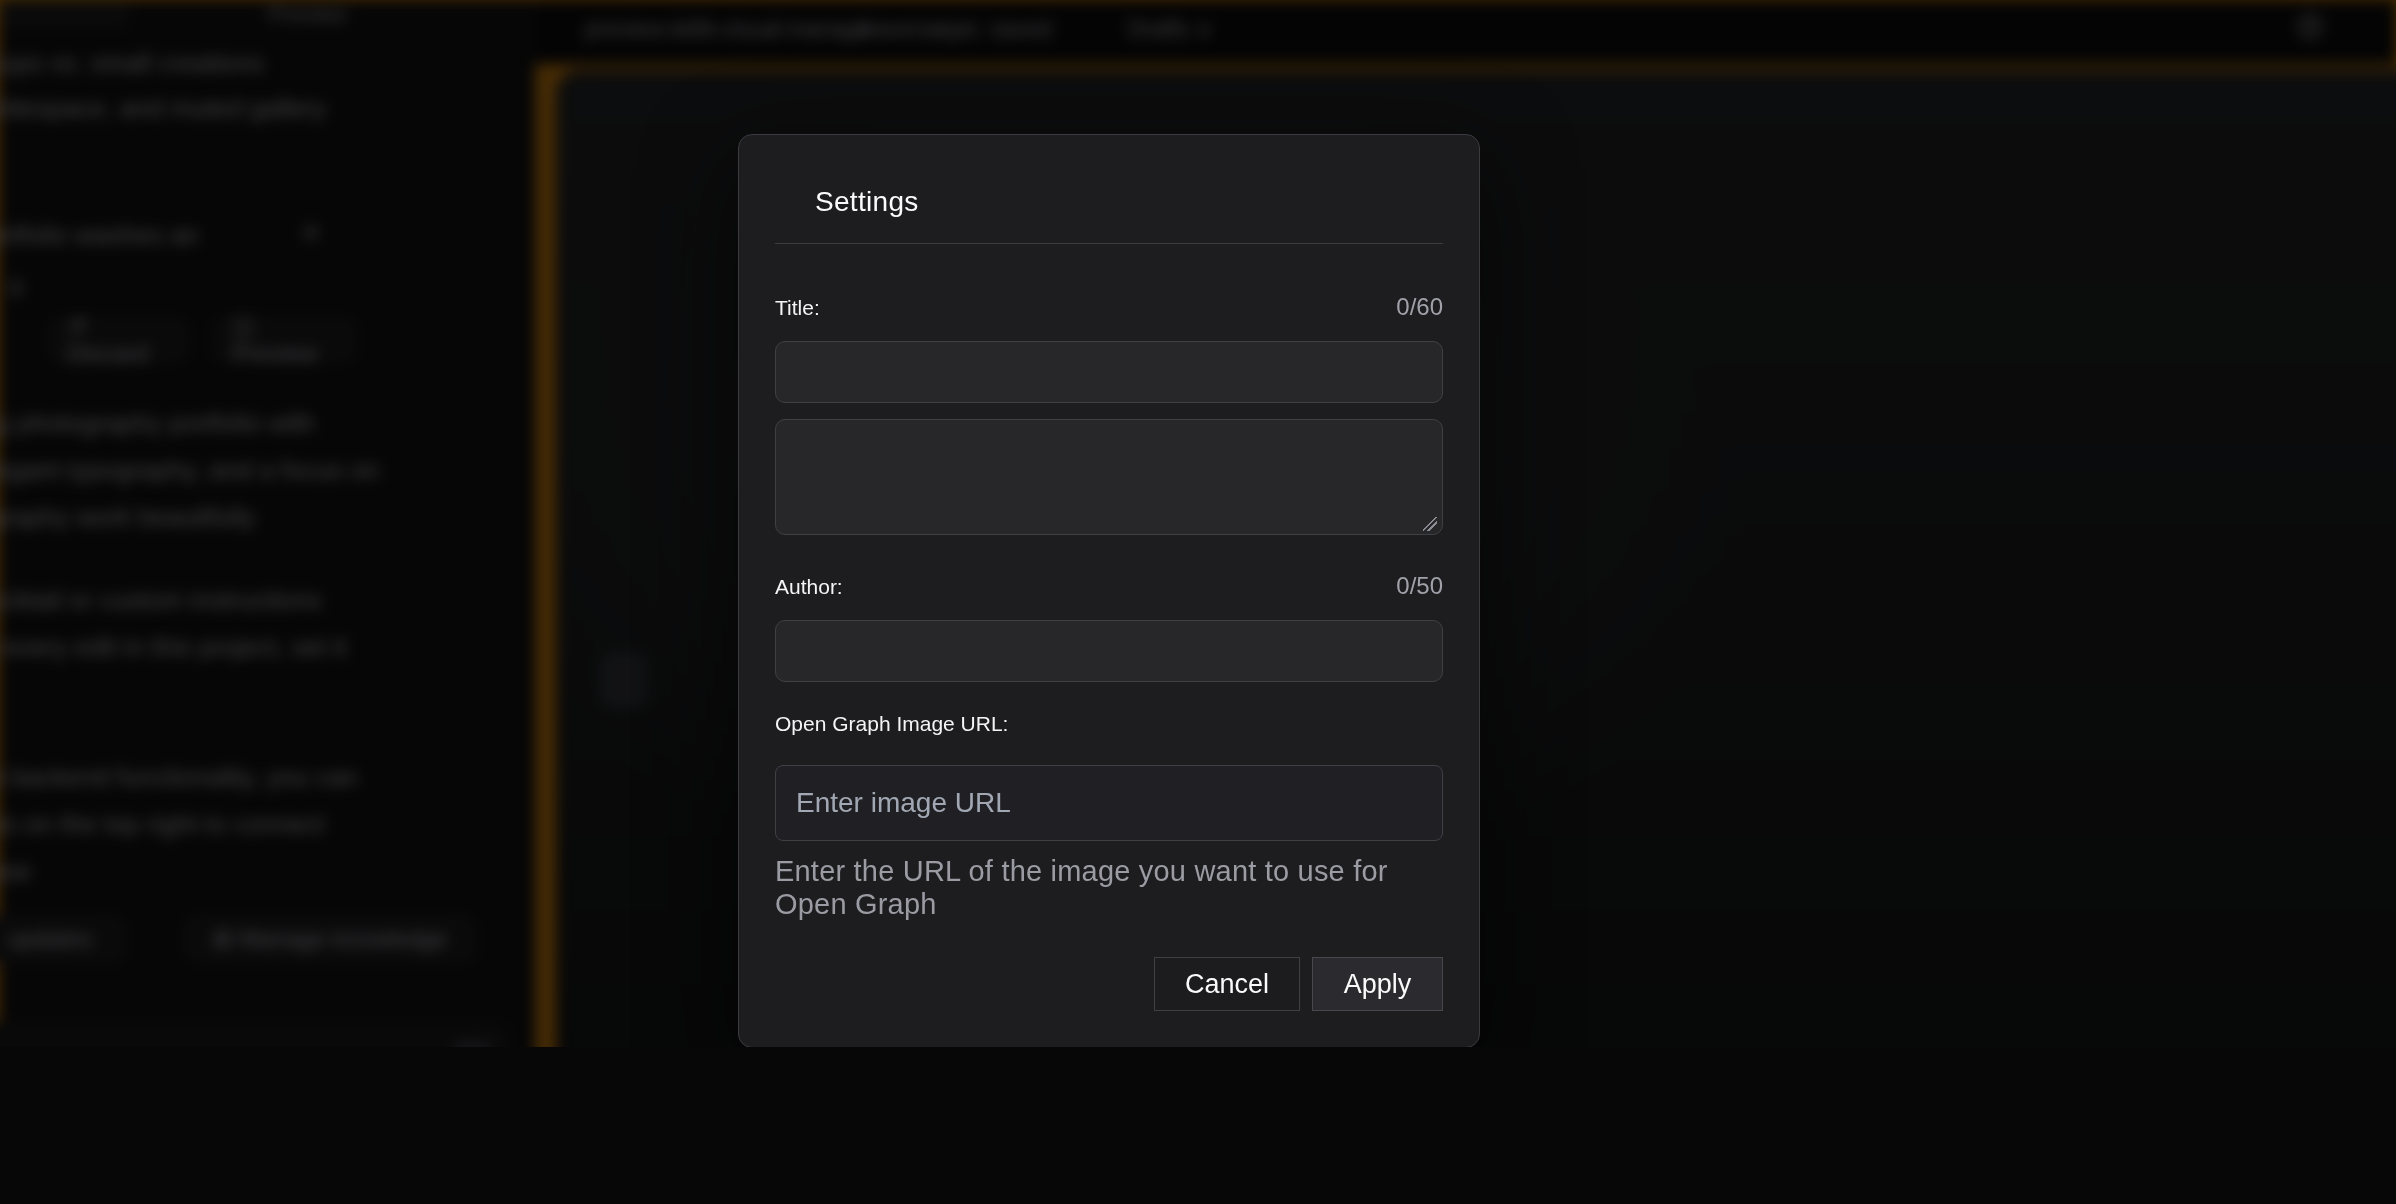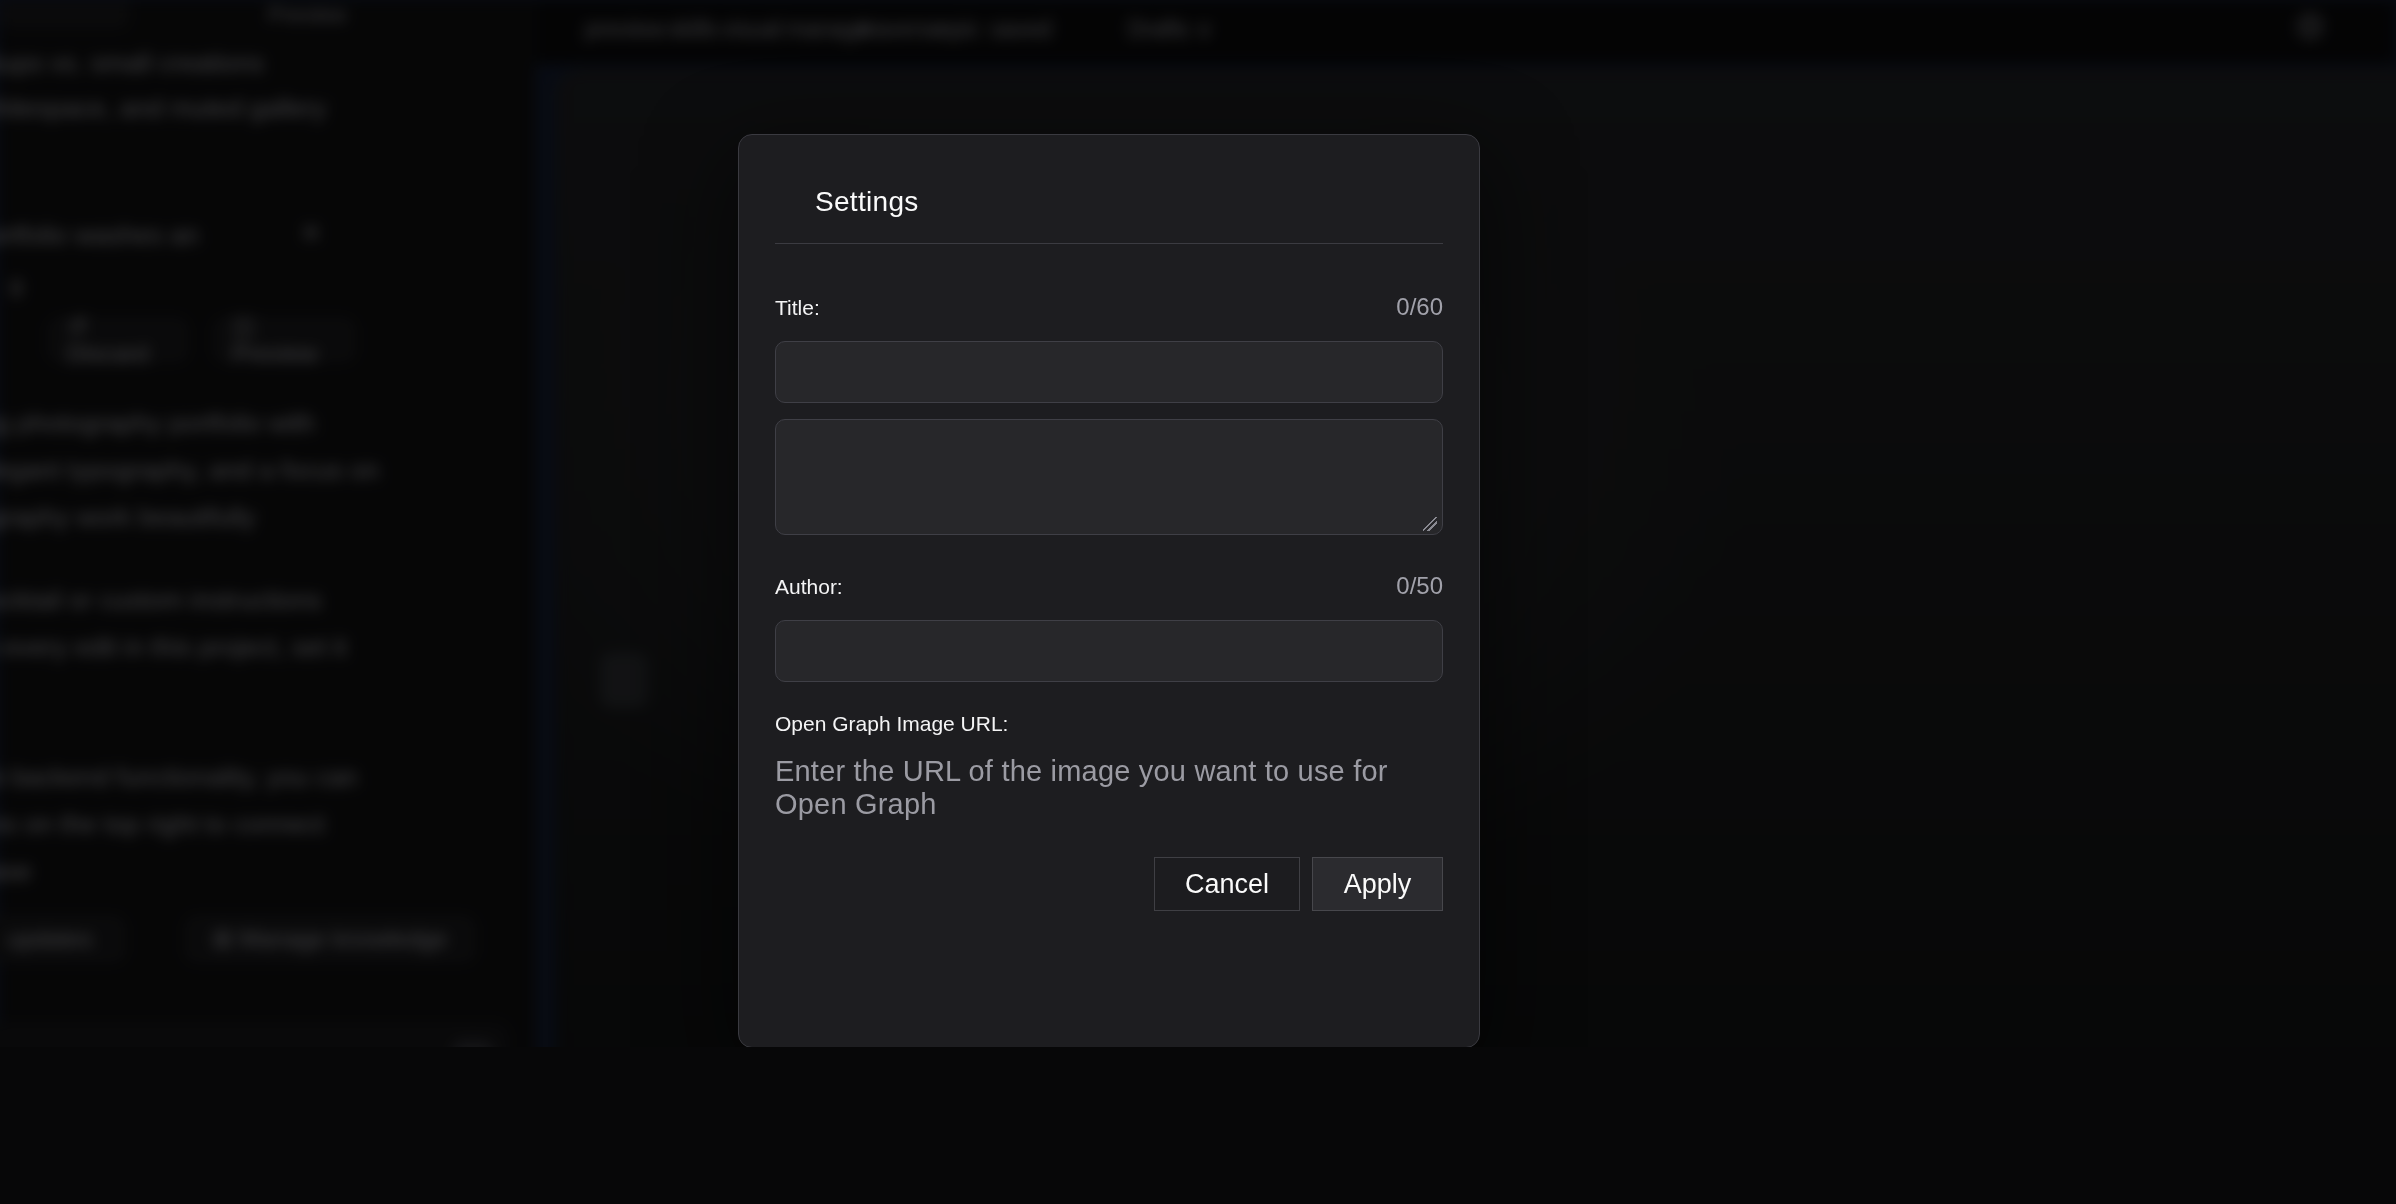--- a/index.html
+++ b/index.html
@@ -1,17 +1,17 @@
 <!DOCTYPE html>
 <html><head>
 <meta charset="utf-8">
 <style>
   html,body{margin:0;padding:0;background:#070708;}
   *{box-sizing:border-box;font-family:"Liberation Sans",sans-serif;}
-  #stage{position:relative;width:2396px;height:1047px;overflow:hidden;background:#0f172a;}
+  #stage{position:relative;width:2396px;height:1047px;overflow:hidden;background:#a16207;}
 
   
   #backdrop{position:absolute;inset:0;filter:blur(7px);}
   .topbar{position:absolute;left:0;top:0;width:2396px;height:64px;background:#060607;}
   .nav-word{position:absolute;top:16px;font-size:23px;color:#8e8e95;white-space:nowrap;}
   .gear-glow{position:absolute;top:6px;left:2294px;font-size:36px;color:#6b6b72;}
 
   .sidebar{position:absolute;left:0;top:0;width:535px;height:1204px;background:#0a0a0b;border-right:1px solid #1a1a1d;}
   .sb-tabpill{position:absolute;left:0;top:0;width:130px;height:30px;background:#141416;border-radius:0 0 12px 12px;}
   .sb-text{position:absolute;font-size:26px;color:#9a9aa0;white-space:nowrap;}
@@ -150,20 +150,21 @@
 
     <div class="field-head head-mt30">
       <span class="field-label">Author:</span>
       <span class="field-counter">0/50</span>
     </div>
     <input class="txt txt-input" type="text" value="" style="">
 
     <div class="field-head head-mt25">
       <span class="field-label">Open Graph Image URL:</span>
     </div>
+    <input class="txt og-input" type="text" placeholder="Enter image URL" style="">
     <div class="helper">Enter the URL of the image you want to use for Open Graph</div>
 
     <div class="btn-row">
       <div class="btn btn-cancel">Cancel</div>
       <div class="btn btn-apply">Apply</div>
     </div>
   </div>
 
 </div>
 

